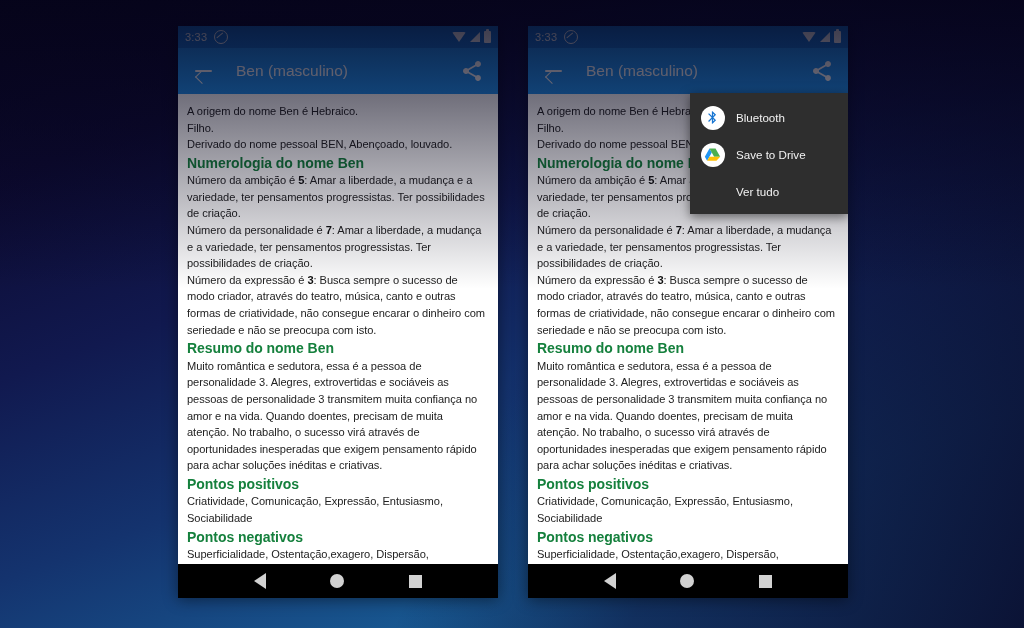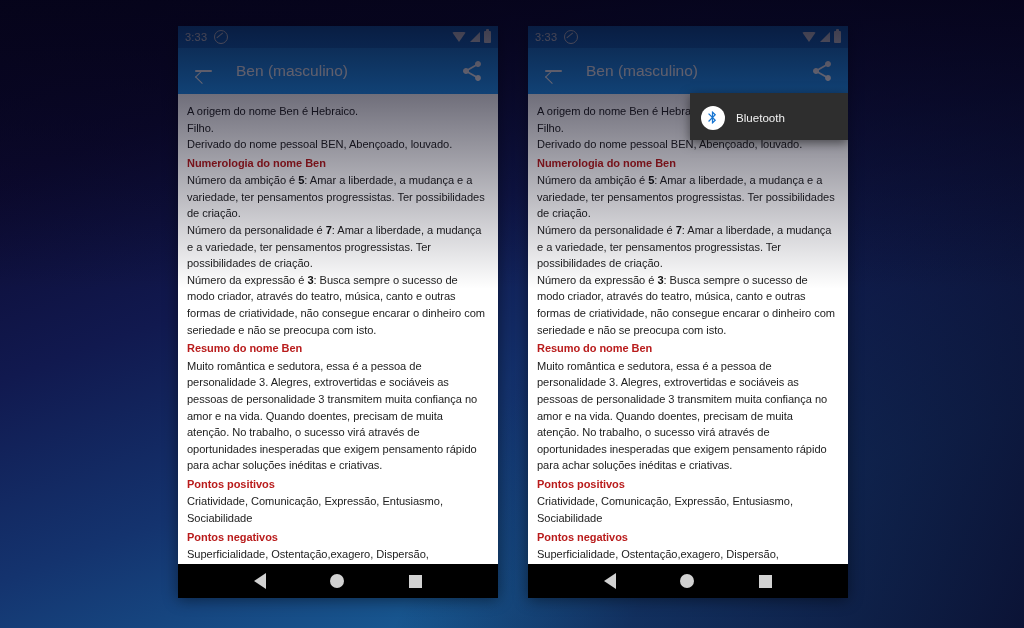--- a/index.html
+++ b/index.html
@@ -176,23 +176,23 @@
   }
   .content p {
     margin: 0;
     color: #222222;
     font-size: 11.1px;
     line-height: 16.6px;
     letter-spacing: -0.05px;
   }
   .content p.hd {
     font-weight: bold;
-    font-size: 11px;
+    font-size: 14px;
     line-height: 18.5px;
-    color: #b91c1c;
+    color: #15803d;
     margin-top: 1px;
   }
   .content p b { font-weight: bold; color: #111111; }
 
   
   .navbar {
     height: 34px;
     background: #000000;
     display: flex;
     align-items: center;
@@ -393,16 +393,32 @@
         <span class="ic-bt-circle">
           <svg viewBox="0 0 24 24" width="15" height="15" aria-hidden="true">
             <path fill="#1976d2" d="M17.71 7.71L12 2h-1v7.59L6.41 5 5 6.41 10.59 12 5 17.59 6.41 19 11 14.41V22h1l5.71-5.71-4.3-4.29 4.3-4.29zM13 5.83l1.88 1.88L13 9.59V5.83zm1.88 10.46L13 18.17v-3.76l1.88 1.88z"></path>
           </svg>
         </span>
       </span>
       <span class="si-label">Bluetooth</span>
     </div>
 
 
-
+    <div class="share-item">
+      <span class="si-icon">
+        <span style="width:24px;height:24px;border-radius:50%;background:#ffffff;display:flex;align-items:center;justify-content:center;">
+          <svg viewBox="0 0 24 24" width="17" height="17" aria-hidden="true">
+            <path fill="#2196f3" d="M7.71 3.5L1.15 15l3.28 5.75L11 9.25z"></path>
+            <path fill="#4caf50" d="M16.29 3.5H7.71L14.27 15h8.58z"></path>
+            <path fill="#ffc107" d="M4.43 20.75h13.13L22.85 15H7.71z"></path>
+          </svg>
+        </span>
+      </span>
+      <span class="si-label">Save to Drive</span>
+    </div>
+
+    <div class="share-item no-icon">
+      <span class="si-spacer"></span>
+      <span class="si-label">Ver tudo</span>
+    </div>
 
   </div>
 </div>
 
 </body></html>

